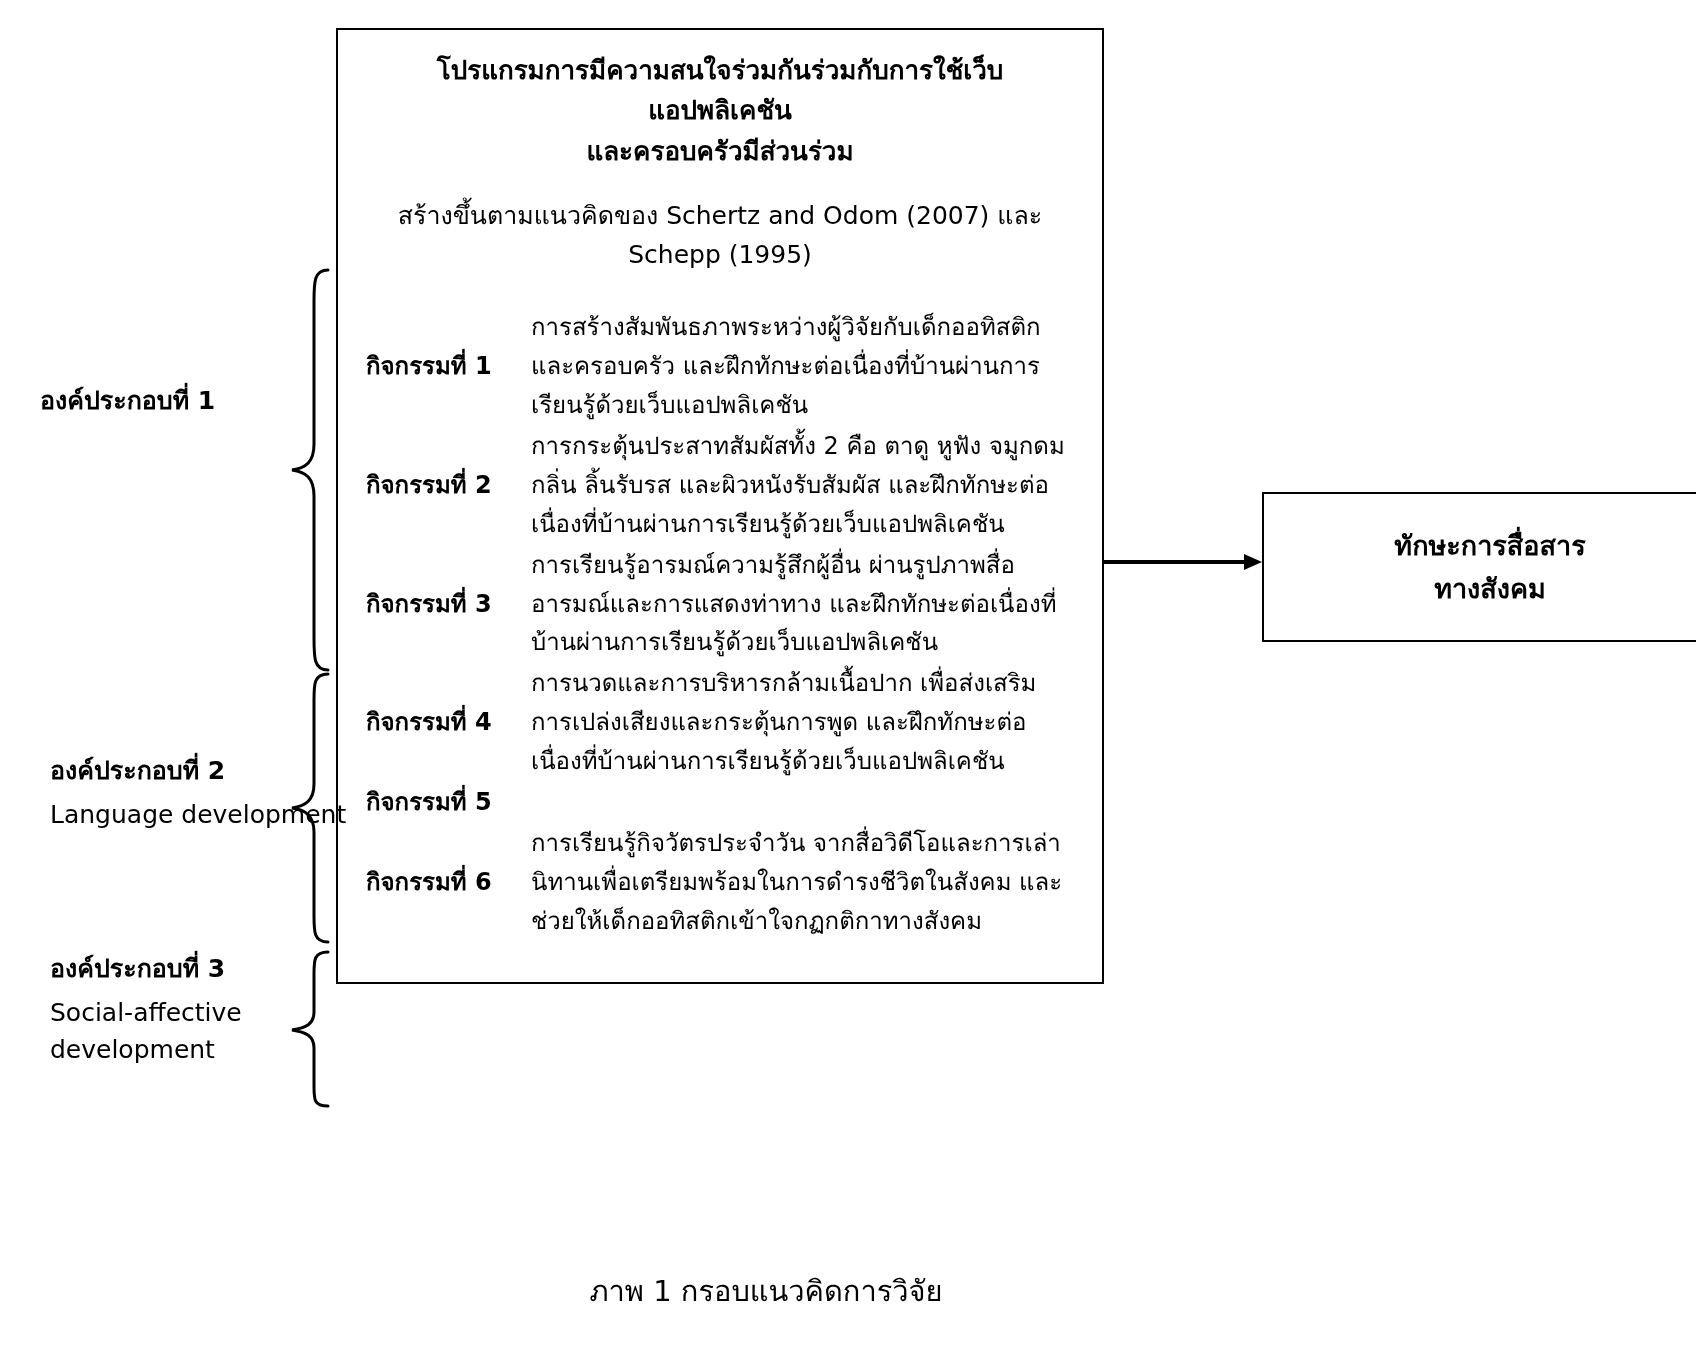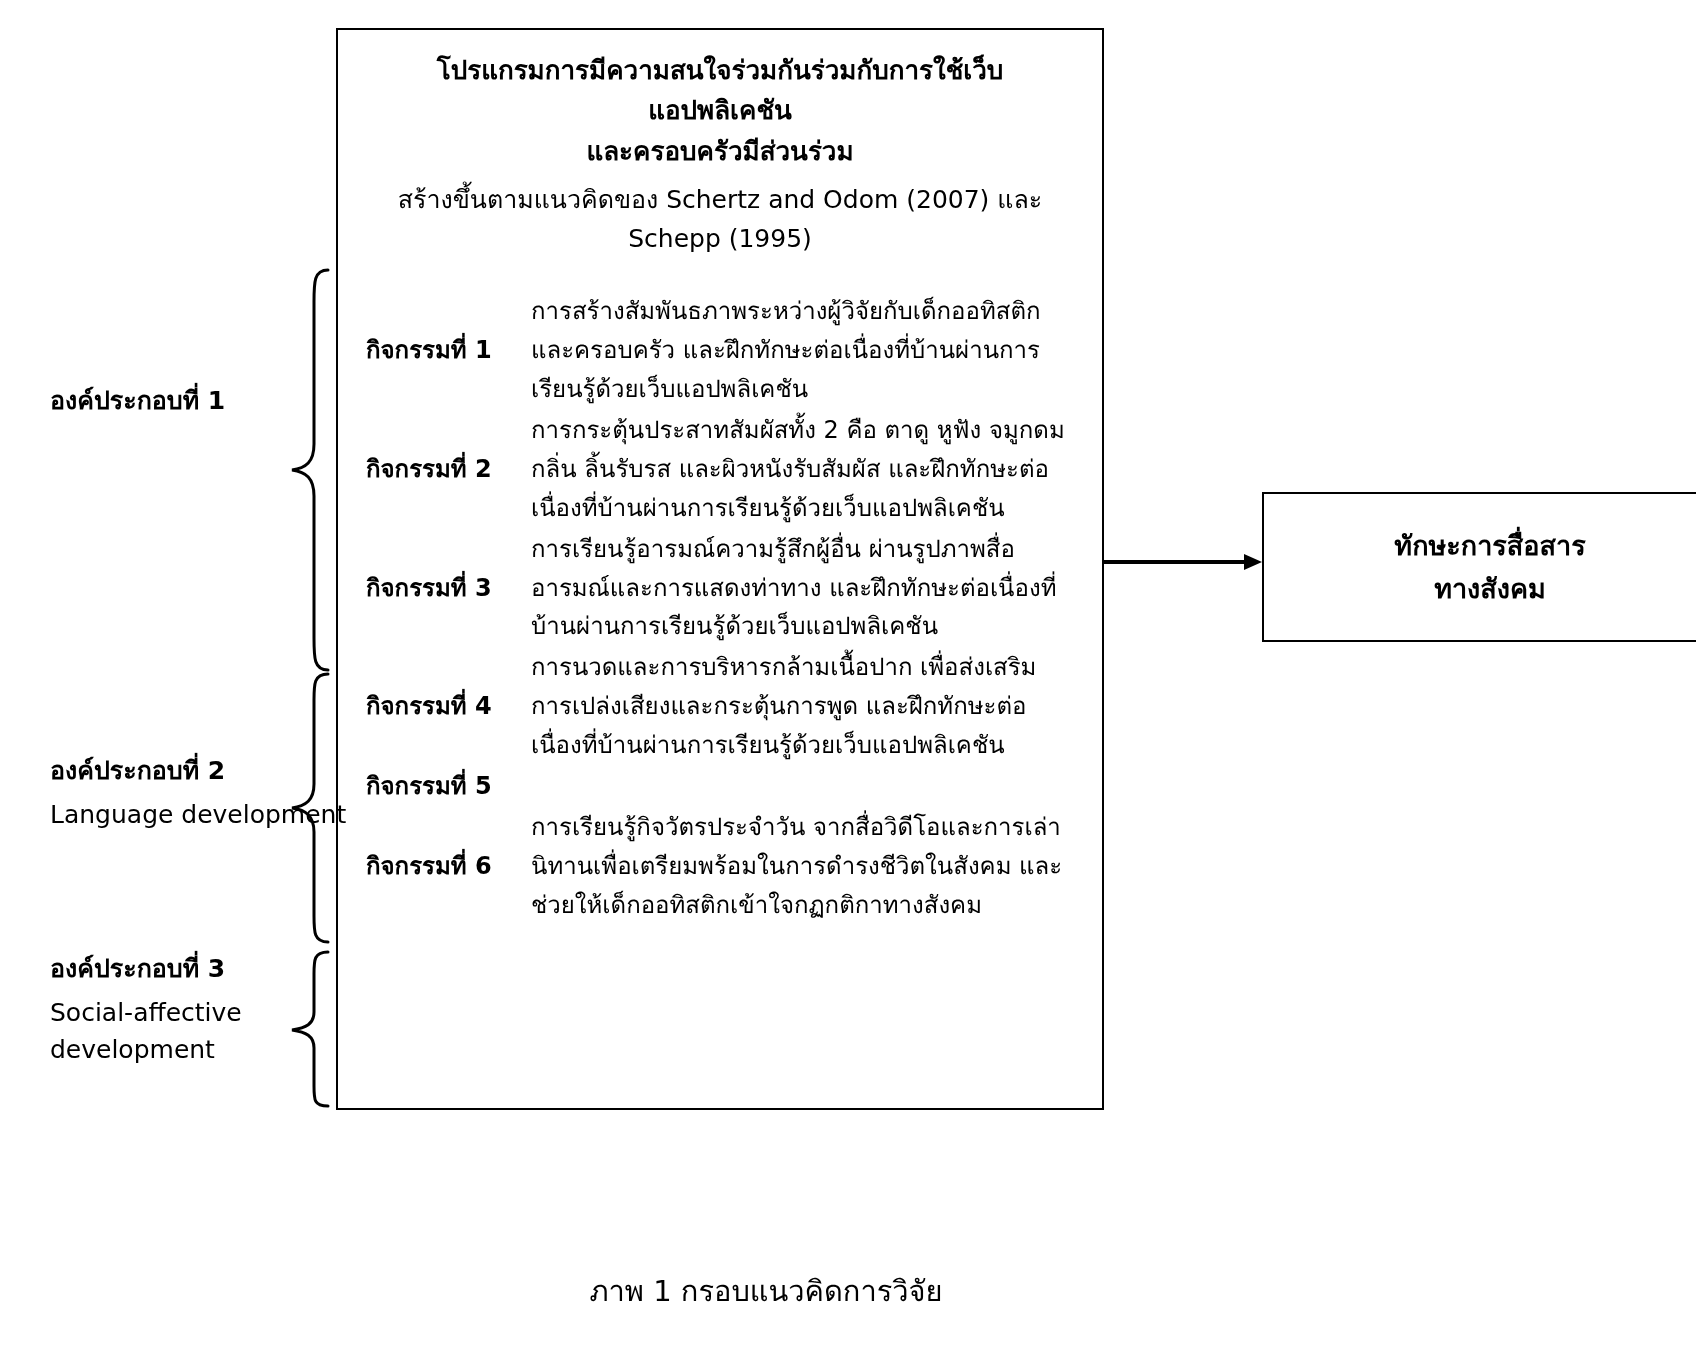--- a/index.html
+++ b/index.html
@@ -25,57 +25,57 @@
   }
   .component .comp-title {
     font-size: 25px;
     font-weight: bold;
     margin-bottom: 6px;
   }
   .component .comp-sub {
     font-size: 25px;
     font-weight: normal;
   }
-  #component-1 { left: 50px; top: 382px; }
+  #component-1 { left: 40px; top: 382px; }
   #component-2 { left: 50px; top: 752px; }
   #component-3 { left: 50px; top: 950px; }
 
   
   .brace {
     position: absolute;
     left: 288px;
   }
   #brace-1 { top: 268px;  }
   #brace-2 { top: 672px;  }
   #brace-3 { top: 950px;  }
 
   
   #program-box {
     position: absolute;
     left: 336px;
     top: 28px;
     width: 768px;
-    height: 1082px;
+    height: 956px;
     border: 2px solid #000;
     box-sizing: border-box;
     padding: 20px 28px 0 28px;
   }
   #program-header {
     text-align: center;
   }
   .prog-title {
     font-size: 26px;
     font-weight: bold;
     line-height: 1.55;
   }
   .prog-sub {
     font-size: 25px;
     font-weight: normal;
     line-height: 1.55;
-    margin-top: 10px;
+    margin-top: 26px;
   }
 
   #activity-list {
     margin-top: 34px;
   }
   .activity-row {
     display: flex;
     align-items: center;
     margin-bottom: 2px;
   }

